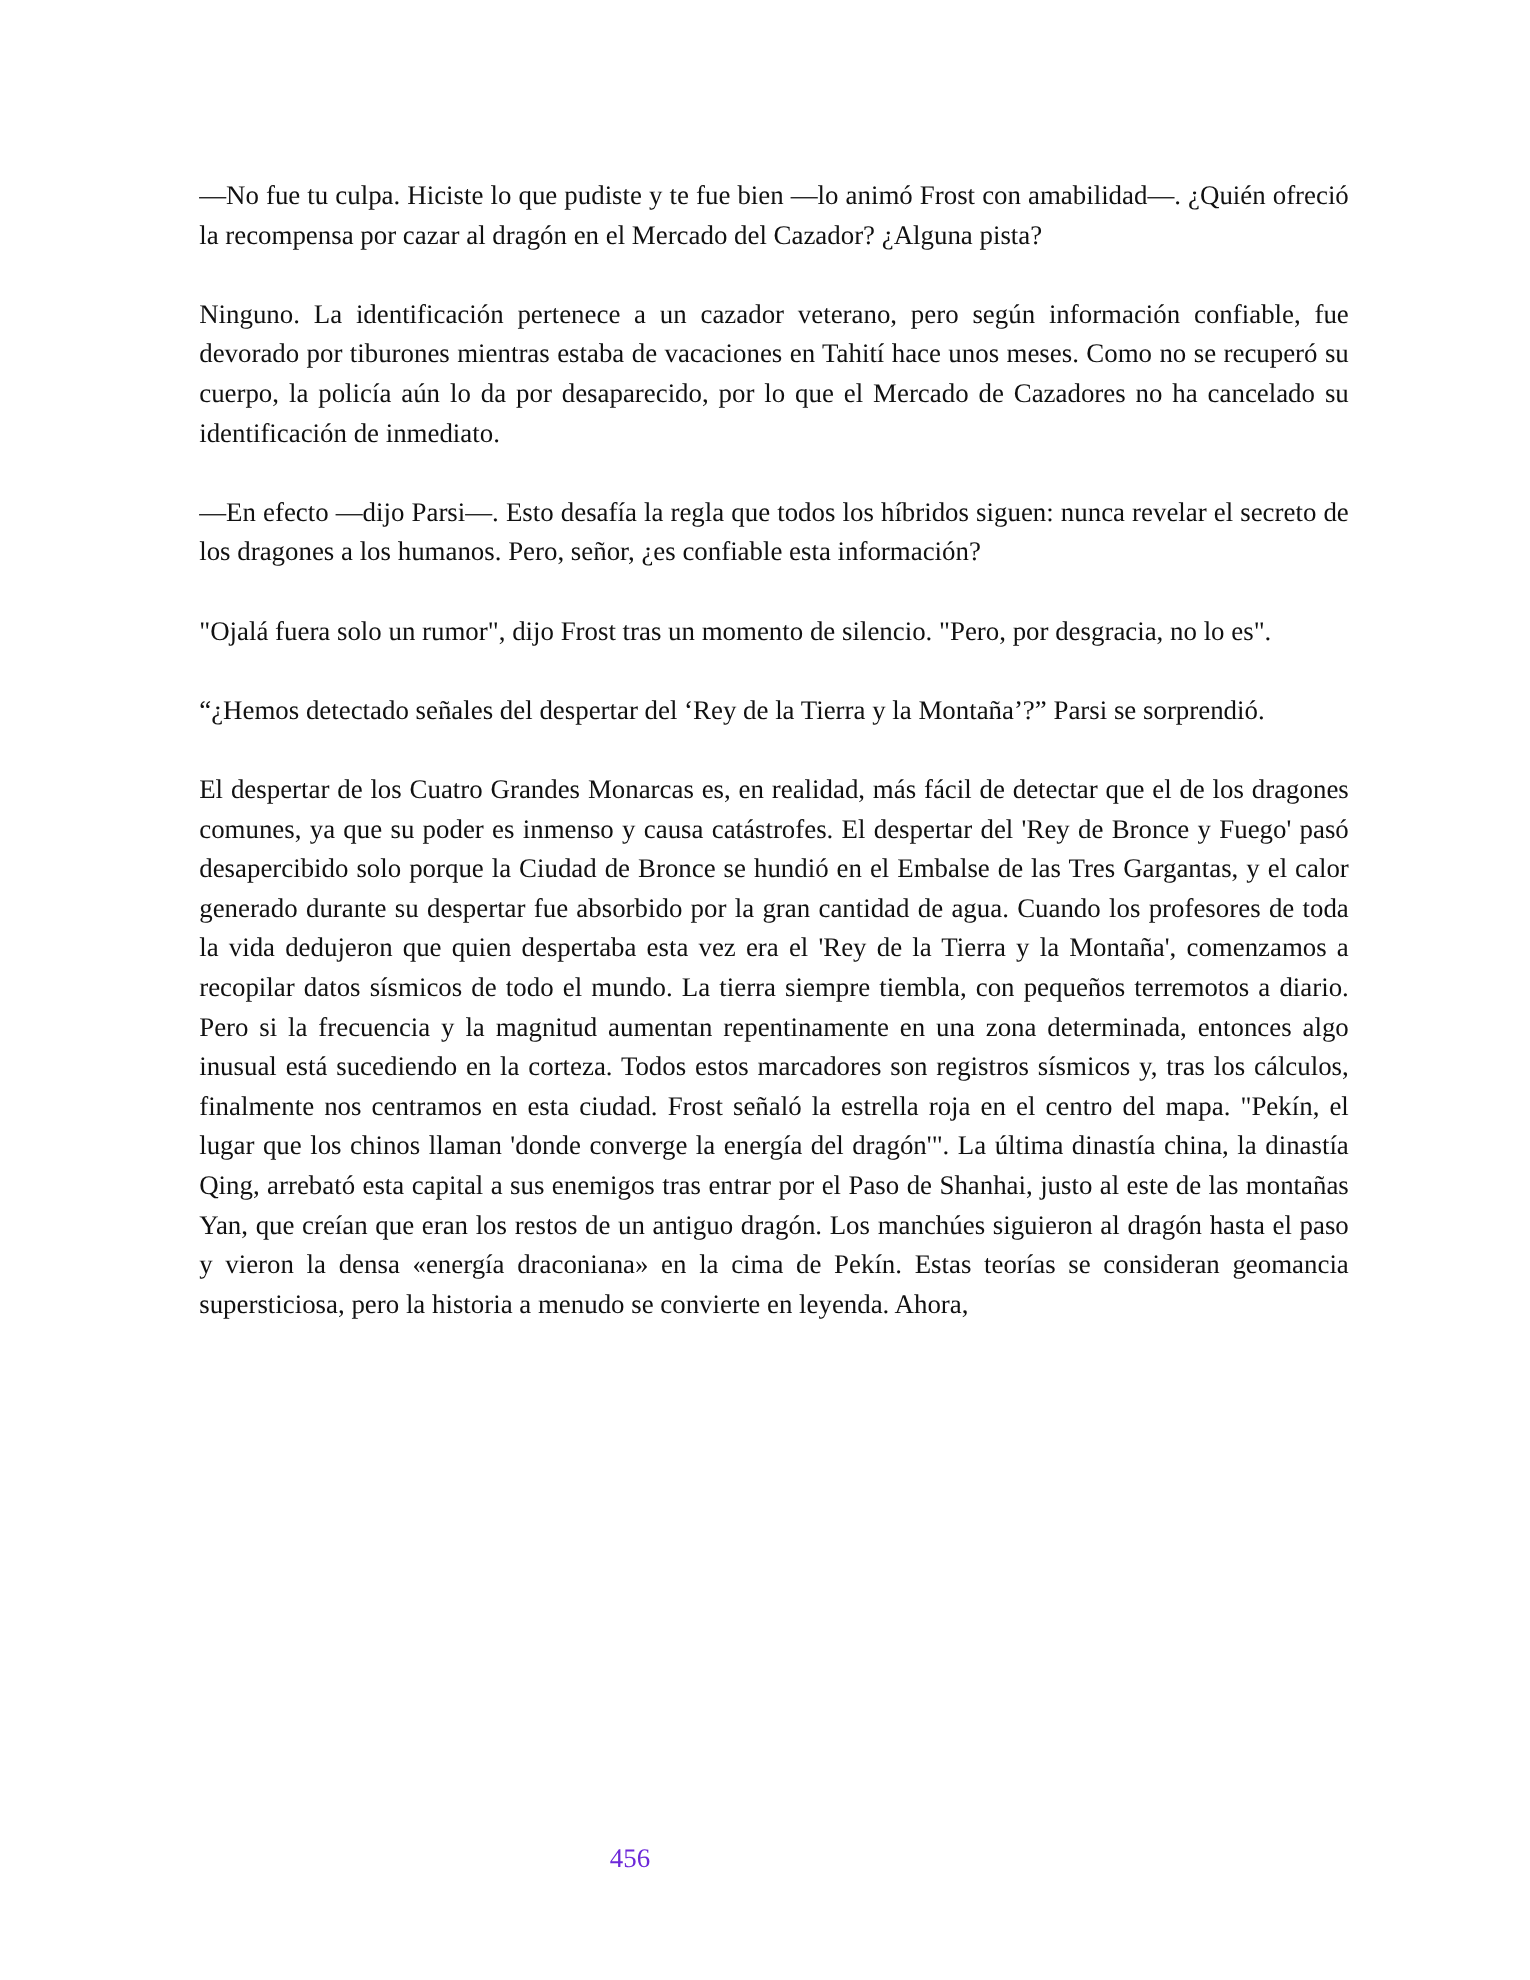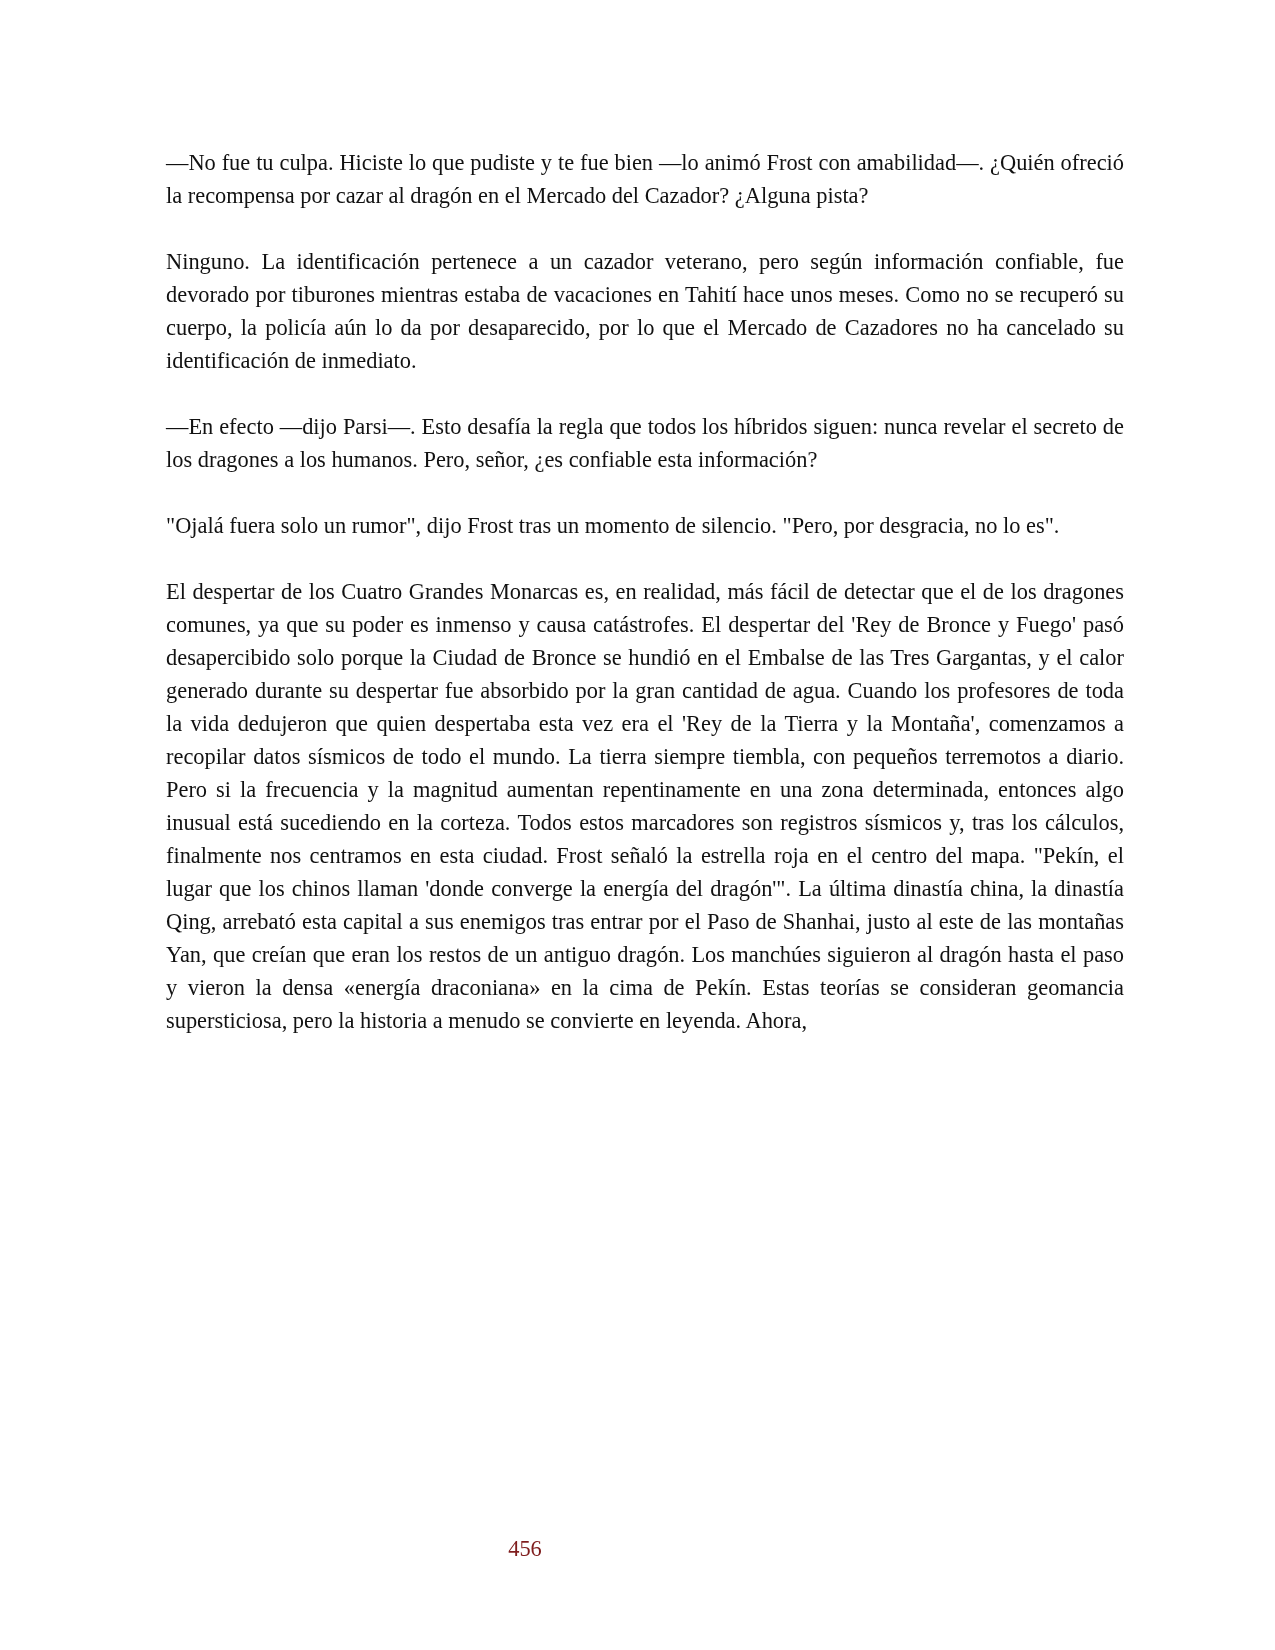--- a/index.html
+++ b/index.html
@@ -20,27 +20,28 @@
   }
   .page p.last { margin-bottom: 0; }
   .page-number {
     position: absolute;
     left: 0;
     width: 1050px;
     top: 1536px;
     text-align: center;
     font-family: "Liberation Serif", "DejaVu Serif", serif;
     font-size: 22.4px;
-    color: #7f1d1d;
+    color: #6d28d9;
   }
 </style>
 </head>
 <body>
 
 <div class="page">
   <p>—No fue tu culpa. Hiciste lo que pudiste y te fue bien —lo animó Frost con amabilidad—. ¿Quién ofreció la recompensa por cazar al dragón en el Mercado del Cazador? ¿Alguna pista?</p>
   <p>Ninguno. La identificación pertenece a un cazador veterano, pero según información confiable, fue devorado por tiburones mientras estaba de vacaciones en Tahití hace unos meses. Como no se recuperó su cuerpo, la policía aún lo da por desaparecido, por lo que el Mercado de Cazadores no ha cancelado su identificación de inmediato.</p>
   <p>—En efecto —dijo Parsi—. Esto desafía la regla que todos los híbridos siguen: nunca revelar el secreto de los dragones a los humanos. Pero, señor, ¿es confiable esta información?</p>
   <p>"Ojalá fuera solo un rumor", dijo Frost tras un momento de silencio. "Pero, por desgracia, no lo es".</p>
+  <p>“¿Hemos detectado señales del despertar del ‘Rey de la Tierra y la Montaña’?” Parsi se sorprendió.</p>
   <p class="last">El despertar de los Cuatro Grandes Monarcas es, en realidad, más fácil de detectar que el de los dragones comunes, ya que su poder es inmenso y causa catástrofes. El despertar del 'Rey de Bronce y Fuego' pasó desapercibido solo porque la Ciudad de Bronce se hundió en el Embalse de las Tres Gargantas, y el calor generado durante su despertar fue absorbido por la gran cantidad de agua. Cuando los profesores de toda la vida dedujeron que quien despertaba esta vez era el 'Rey de la Tierra y la Montaña', comenzamos a recopilar datos sísmicos de todo el mundo. La tierra siempre tiembla, con pequeños terremotos a diario. Pero si la frecuencia y la magnitud aumentan repentinamente en una zona determinada, entonces algo inusual está sucediendo en la corteza. Todos estos marcadores son registros sísmicos y, tras los cálculos, finalmente nos centramos en esta ciudad. Frost señaló la estrella roja en el centro del mapa. "Pekín, el lugar que los chinos llaman 'donde converge la energía del dragón'". La última dinastía china, la dinastía Qing, arrebató esta capital a sus enemigos tras entrar por el Paso de Shanhai, justo al este de las montañas Yan, que creían que eran los restos de un antiguo dragón. Los manchúes siguieron al dragón hasta el paso y vieron la densa «energía draconiana» en la cima de Pekín. Estas teorías se consideran geomancia supersticiosa, pero la historia a menudo se convierte en leyenda. Ahora,</p>
 </div>
 
 <div class="page-number">456</div>
 
 </body></html>

